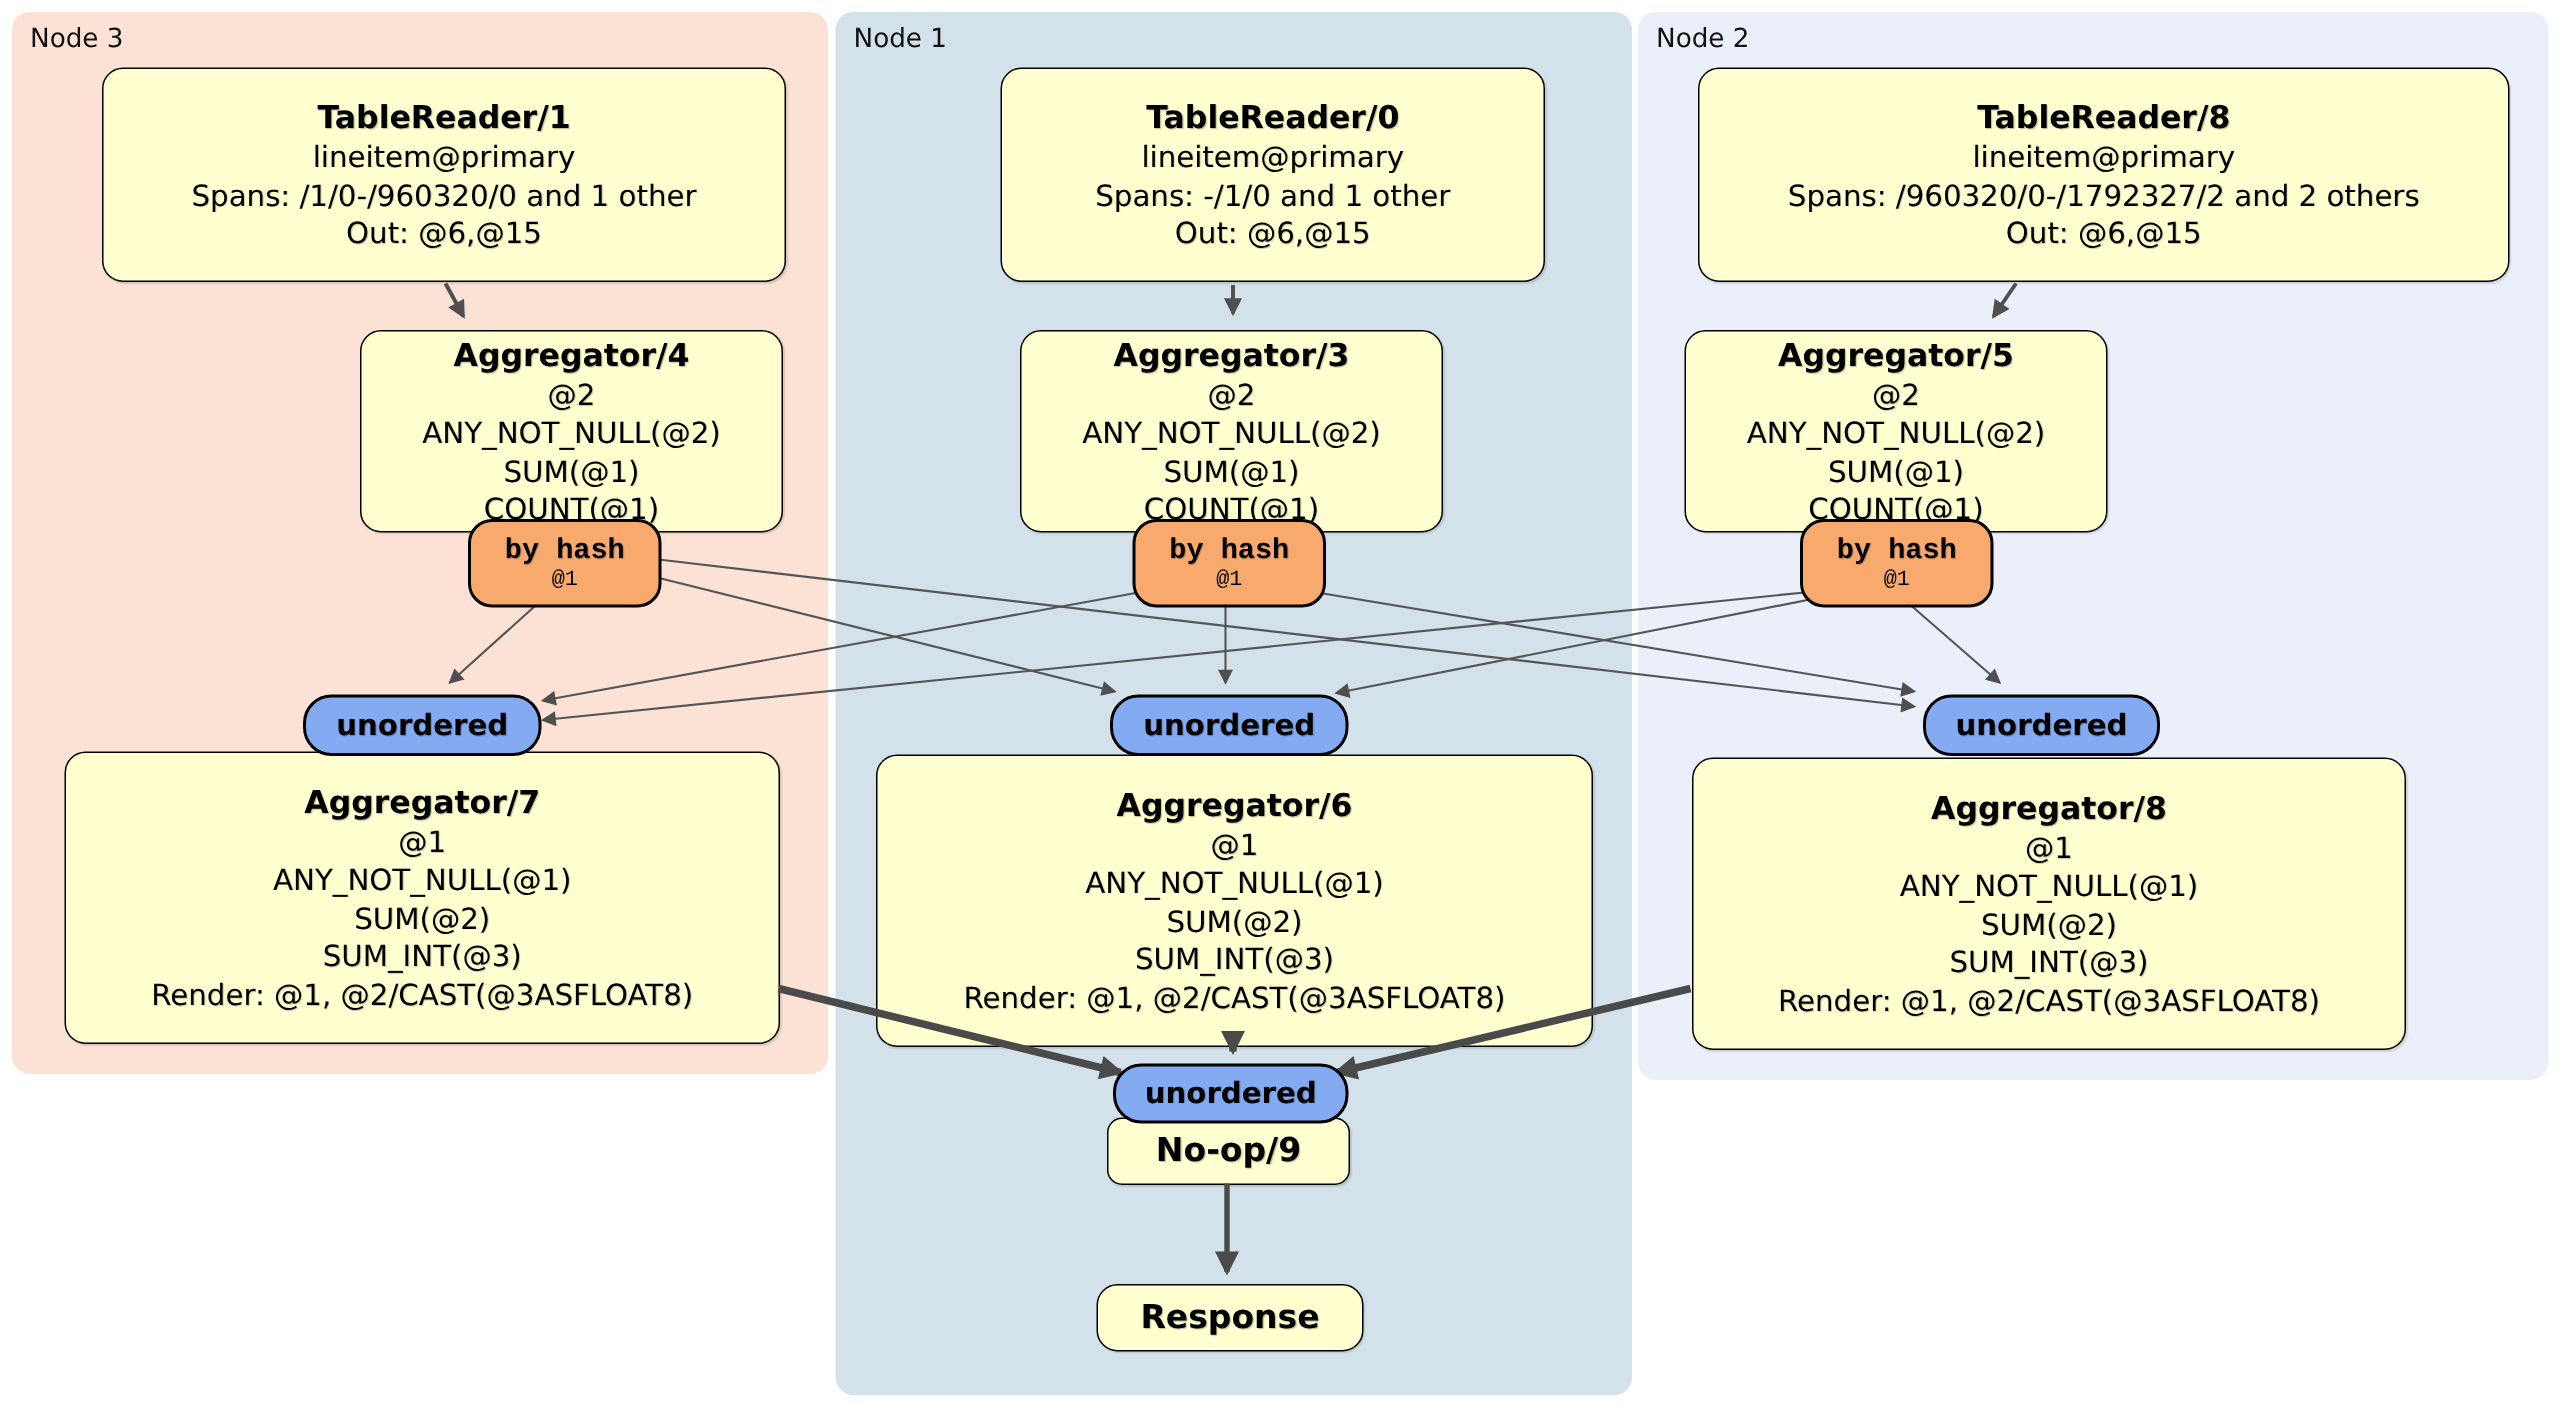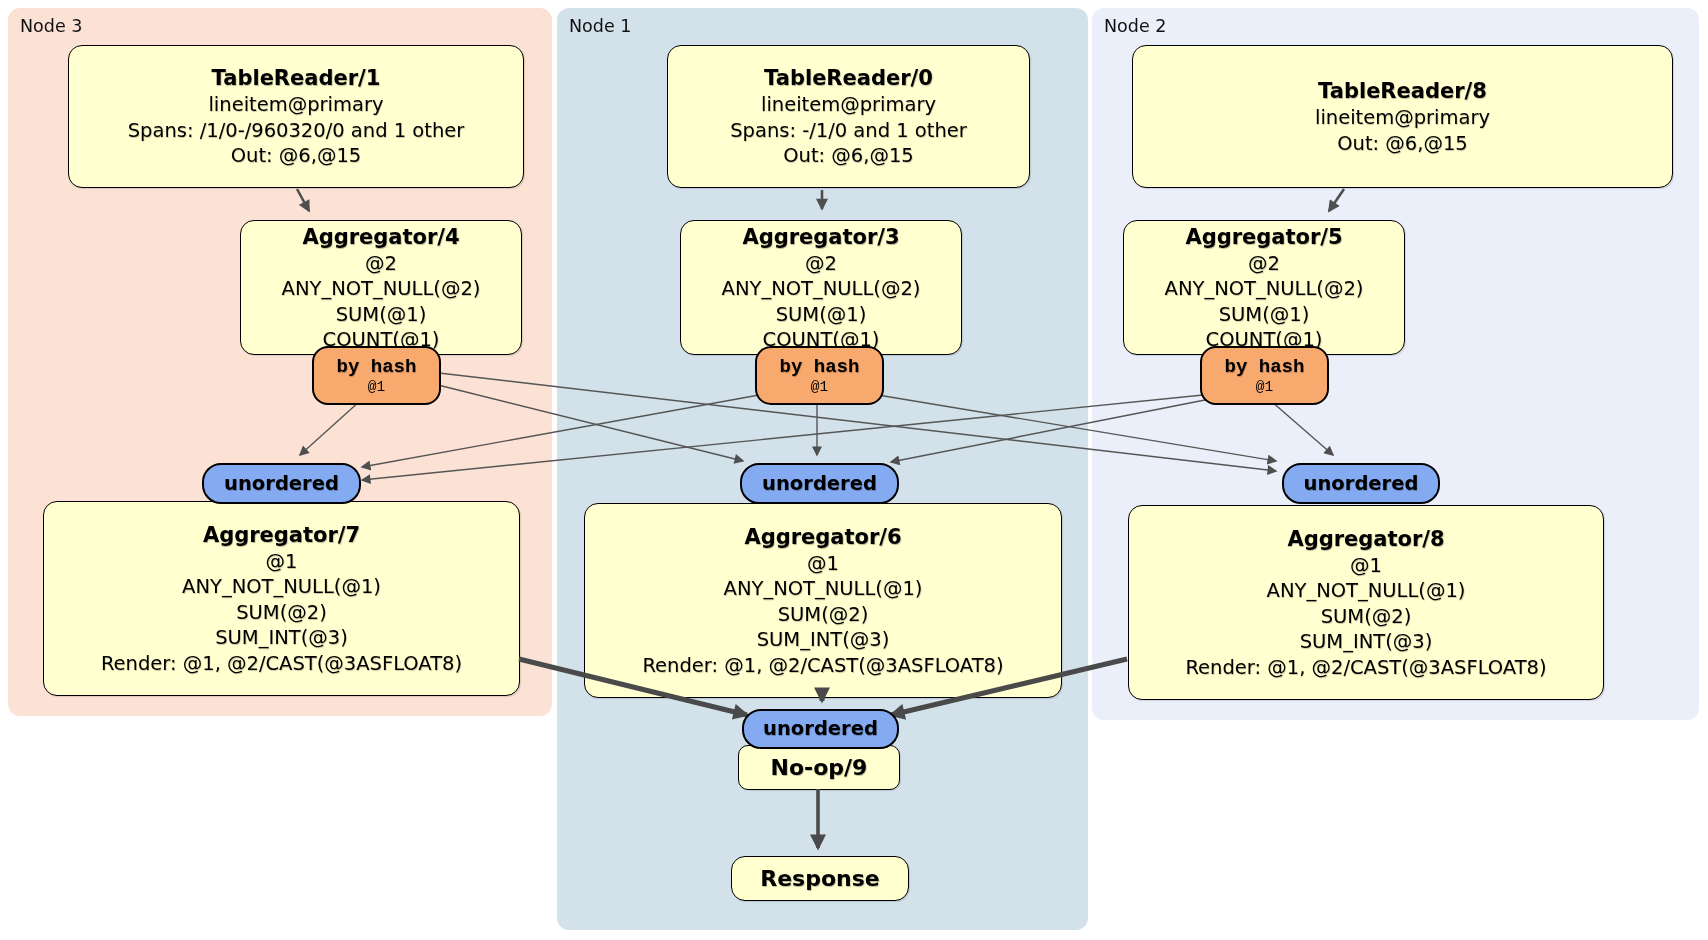--- a/index.html
+++ b/index.html
@@ -86,20 +86,21 @@
   <div>
       <div class="bl">lineitem@primary</div>
       <div class="bl">Spans: -/1/0 and 1 other</div>
       <div class="bl">Out: @6,@15</div>
     </div>
 </div>
 <div class="pbox" style="left:1132px;top:45px;width:539px;height:141px;">
   <div class="ptitle">TableReader/8</div>
   <div>
       <div class="bl">lineitem@primary</div>
+      <div class="bl">Spans: /960320/0-/1792327/2 and 2 others</div>
       <div class="bl">Out: @6,@15</div>
     </div>
 </div>
 
 <div class="pbox" style="left:240px;top:220px;width:280px;height:133px;">
   <div class="ptitle">Aggregator/4</div>
   <div>
       <div class="bl">@2</div>
       <div class="bl">ANY_NOT_NULL(@2)</div>
       <div class="bl">SUM(@1)</div>

